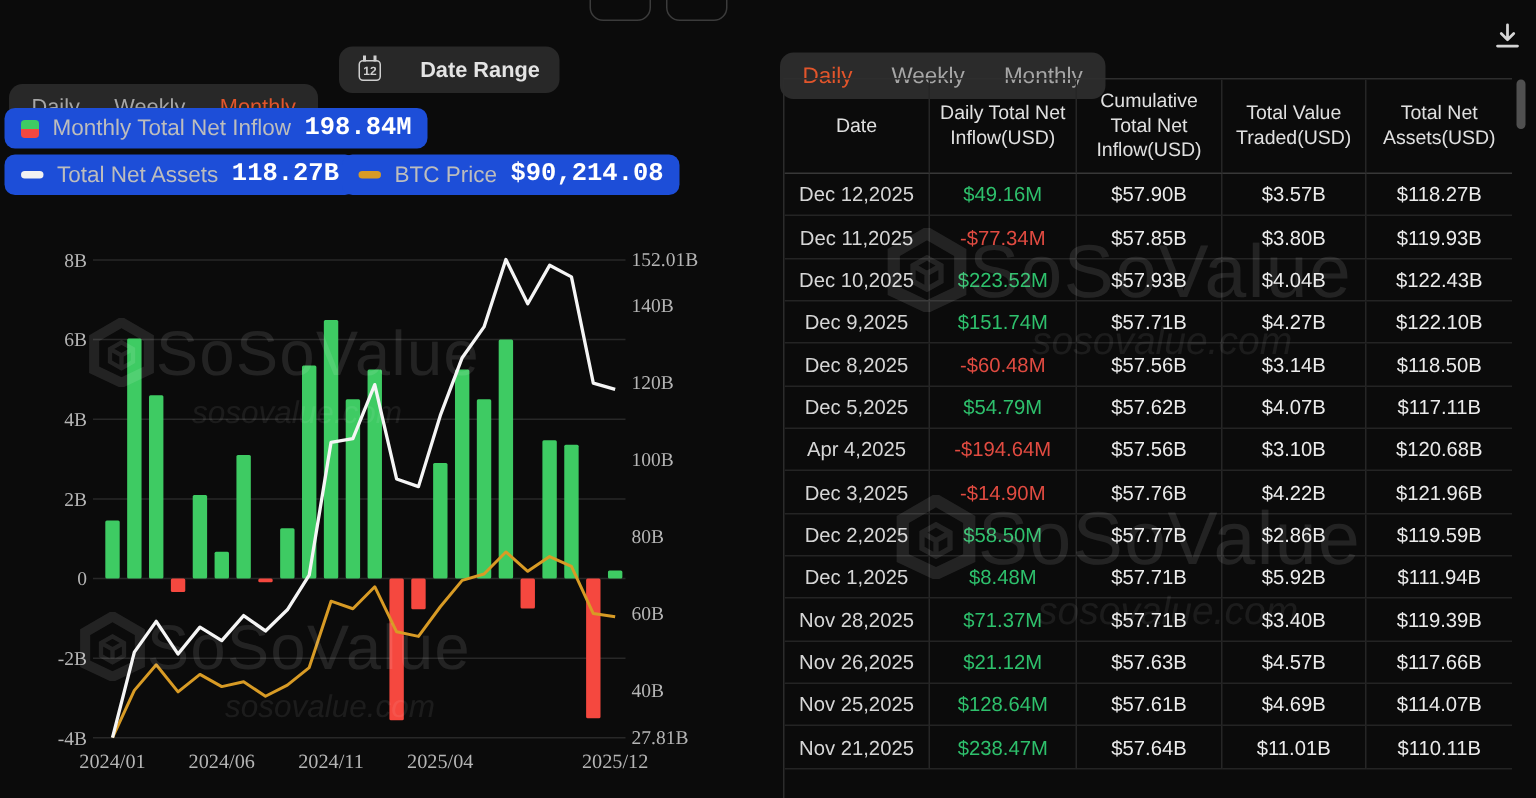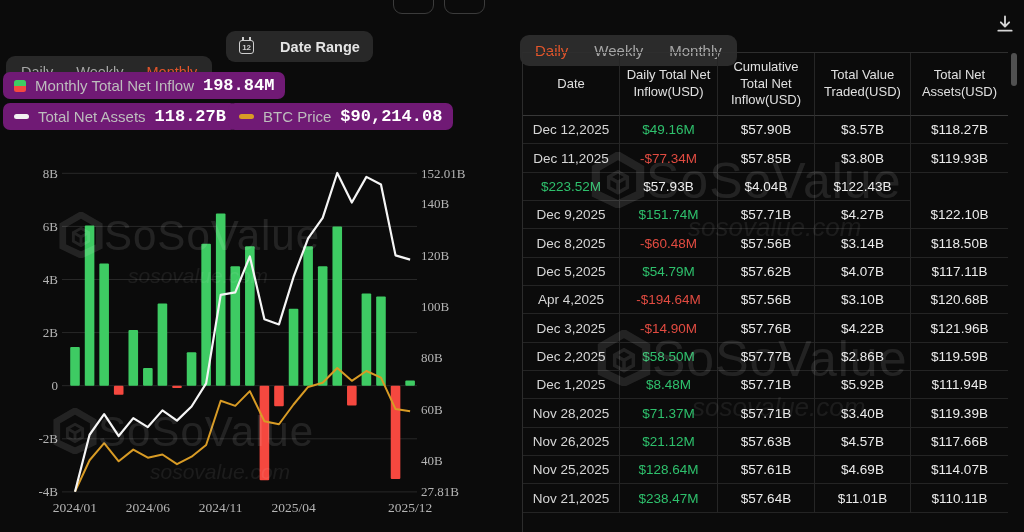--- a/index.html
+++ b/index.html
@@ -14,21 +14,21 @@
   .tab{color:#a6a6a6;cursor:pointer;white-space:nowrap;}
   .tab.active{color:#e2552b;}
   
   .date-range{position:absolute;left:226px;top:31px;width:147px;height:31px;background:#282828;border-radius:9px;
               display:flex;align-items:center;justify-content:center;gap:26px;color:#e4e4e4;font-weight:bold;font-size:14.5px;}
   .cal{width:15px;height:14px;border:1.5px solid #cfcfcf;border-radius:3px;position:relative;display:flex;
        align-items:flex-end;justify-content:center;font-size:8px;font-weight:bold;color:#cfcfcf;box-sizing:border-box;padding-bottom:1px;}
   .cal:before,.cal:after{content:"";position:absolute;top:-4px;width:2px;height:4px;background:#cfcfcf;}
   .cal:before{left:2px}.cal:after{right:2px}
   
-  .chip{position:absolute;height:27px;background:#701a75;border-radius:7px;display:flex;align-items:center;
+  .chip{position:absolute;height:27px;background:#1d4ed8;border-radius:7px;display:flex;align-items:center;
         gap:9px;padding:0 11px;font-size:15px;color:#bdbdbd;white-space:nowrap;}
   .chip b{color:#ffffff;font-size:17px;font-weight:700;font-family:Liberation Mono, monospace;}
   .ic-split{width:12px;height:12px;border-radius:2.5px;overflow:hidden;display:flex;flex-direction:column;flex:none;}
   .ic-split i{flex:1;}
   .ic-dash{width:15px;height:4.5px;border-radius:2.5px;flex:none;}
   
   #chart-svg{position:absolute;left:0;top:0;pointer-events:none;}
   
   .wm{position:absolute;display:flex;align-items:flex-start;font-weight:400;color:rgba(255,255,255,0.10);pointer-events:none;z-index:5;}
   .wm .txt{letter-spacing:1px;}
@@ -205,20 +205,21 @@
           <div class="cell c-val">$118.27B</div>
         </div>
         <div class="trow">
           <div class="cell c-date">Dec 11,2025</div>
           <div class="cell neg">-$77.34M</div>
           <div class="cell c-val">$57.85B</div>
           <div class="cell c-val">$3.80B</div>
           <div class="cell c-val">$119.93B</div>
         </div>
         <div class="trow">
+          <div class="cell c-date">Dec 10,2025</div>
           <div class="cell pos">$223.52M</div>
           <div class="cell c-val">$57.93B</div>
           <div class="cell c-val">$4.04B</div>
           <div class="cell c-val">$122.43B</div>
         </div>
         <div class="trow">
           <div class="cell c-date">Dec 9,2025</div>
           <div class="cell pos">$151.74M</div>
           <div class="cell c-val">$57.71B</div>
           <div class="cell c-val">$4.27B</div>

